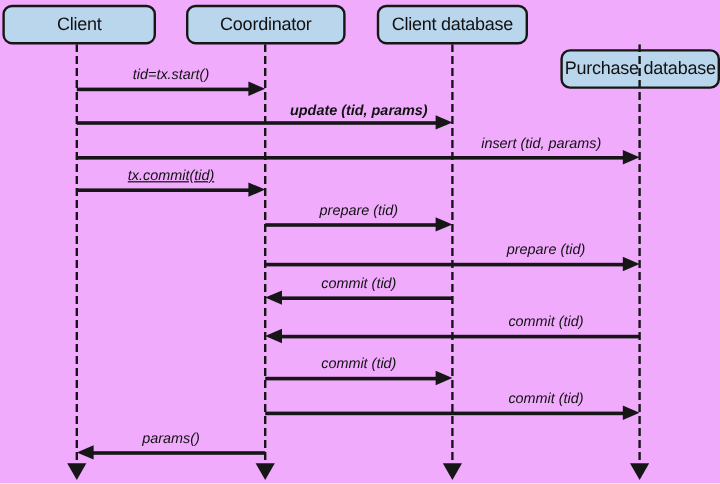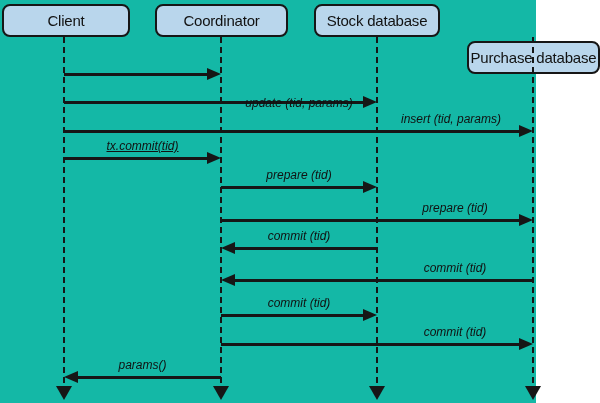--- a/index.html
+++ b/index.html
@@ -6,23 +6,23 @@
     margin: 0;
     padding: 0;
     background: #ffffff;
     width: 600px;
     height: 403px;
     overflow: hidden;
     font-family: "Liberation Sans", sans-serif;
   }
   #diagram {
     position: relative;
-    width: 536px;
+    width: 600px;
     height: 403px;
-    background: #14b8a6;
+    background: #f0abfc;
   }
   .pbox {
     position: absolute;
     box-sizing: border-box;
     background: var(--participant-fill, #b9d6ec);
     border: 2px solid var(--line-color, #1a1a1a);
     border-radius: 8px;
     display: flex;
     align-items: center;
     justify-content: center;
@@ -78,34 +78,35 @@
       <span class="plabel">Client</span>
     </div>
     <div class="lifeline" style="left: 63px; top: 37px; height: 351px;"></div>
     <div class="ltri" style="left: 56px; top: 386px;"></div>
     <div class="pbox" style="left: 155px; top: 4px; width: 133px; height: 33px;">
       <span class="plabel">Coordinator</span>
     </div>
     <div class="lifeline" style="left: 220px; top: 37px; height: 351px;"></div>
     <div class="ltri" style="left: 213px; top: 386px;"></div>
     <div class="pbox" style="left: 314px; top: 4px; width: 126px; height: 33px;">
-      <span class="plabel">Stock database</span>
+      <span class="plabel">Client database</span>
     </div>
     <div class="lifeline" style="left: 376px; top: 37px; height: 351px;"></div>
     <div class="ltri" style="left: 369px; top: 386px;"></div>
     <div class="pbox" style="left: 467px; top: 4px; width: 133px; height: 33px; margin-top: 37px;">
       <span class="plabel">Purchase database</span>
     </div>
     <div class="lifeline" style="left: 532px; top: 37px; height: 351px;"></div>
     <div class="ltri" style="left: 525px; top: 386px;"></div>
     <div class="mline" style="left: 64px; top: 73px; width: 145px;"></div>
     <div class="ahr" style="left: 207px; top: 68px;"></div>
+    <div class="mlabel" style="left: 57.5px; top: 55px;">tid=tx.start()</div>
     <div class="mline" style="left: 64px; top: 101px; width: 301px;"></div>
     <div class="ahr" style="left: 363px; top: 96px;"></div>
-    <div class="mlabel" style="left: 214px; top: 96px;">update (tid, params)</div>
+    <div class="mlabel" style="left: 214px; top: 85px; font-weight: bold;">update (tid, params)</div>
     <div class="mline" style="left: 64px; top: 130px; width: 457px;"></div>
     <div class="ahr" style="left: 519px; top: 125px;"></div>
     <div class="mlabel" style="left: 366px; top: 112px;">insert (tid, params)</div>
     <div class="mline" style="left: 64px; top: 157px; width: 145px;"></div>
     <div class="ahr" style="left: 207px; top: 152px;"></div>
     <div class="mlabel" style="left: 57.5px; top: 139px; text-decoration: underline;">tx.commit(tid)</div>
     <div class="mline" style="left: 221px; top: 186px; width: 144px;"></div>
     <div class="ahr" style="left: 363px; top: 181px;"></div>
     <div class="mlabel" style="left: 214px; top: 168px;">prepare (tid)</div>
     <div class="mline" style="left: 221px; top: 219px; width: 300px;"></div>

